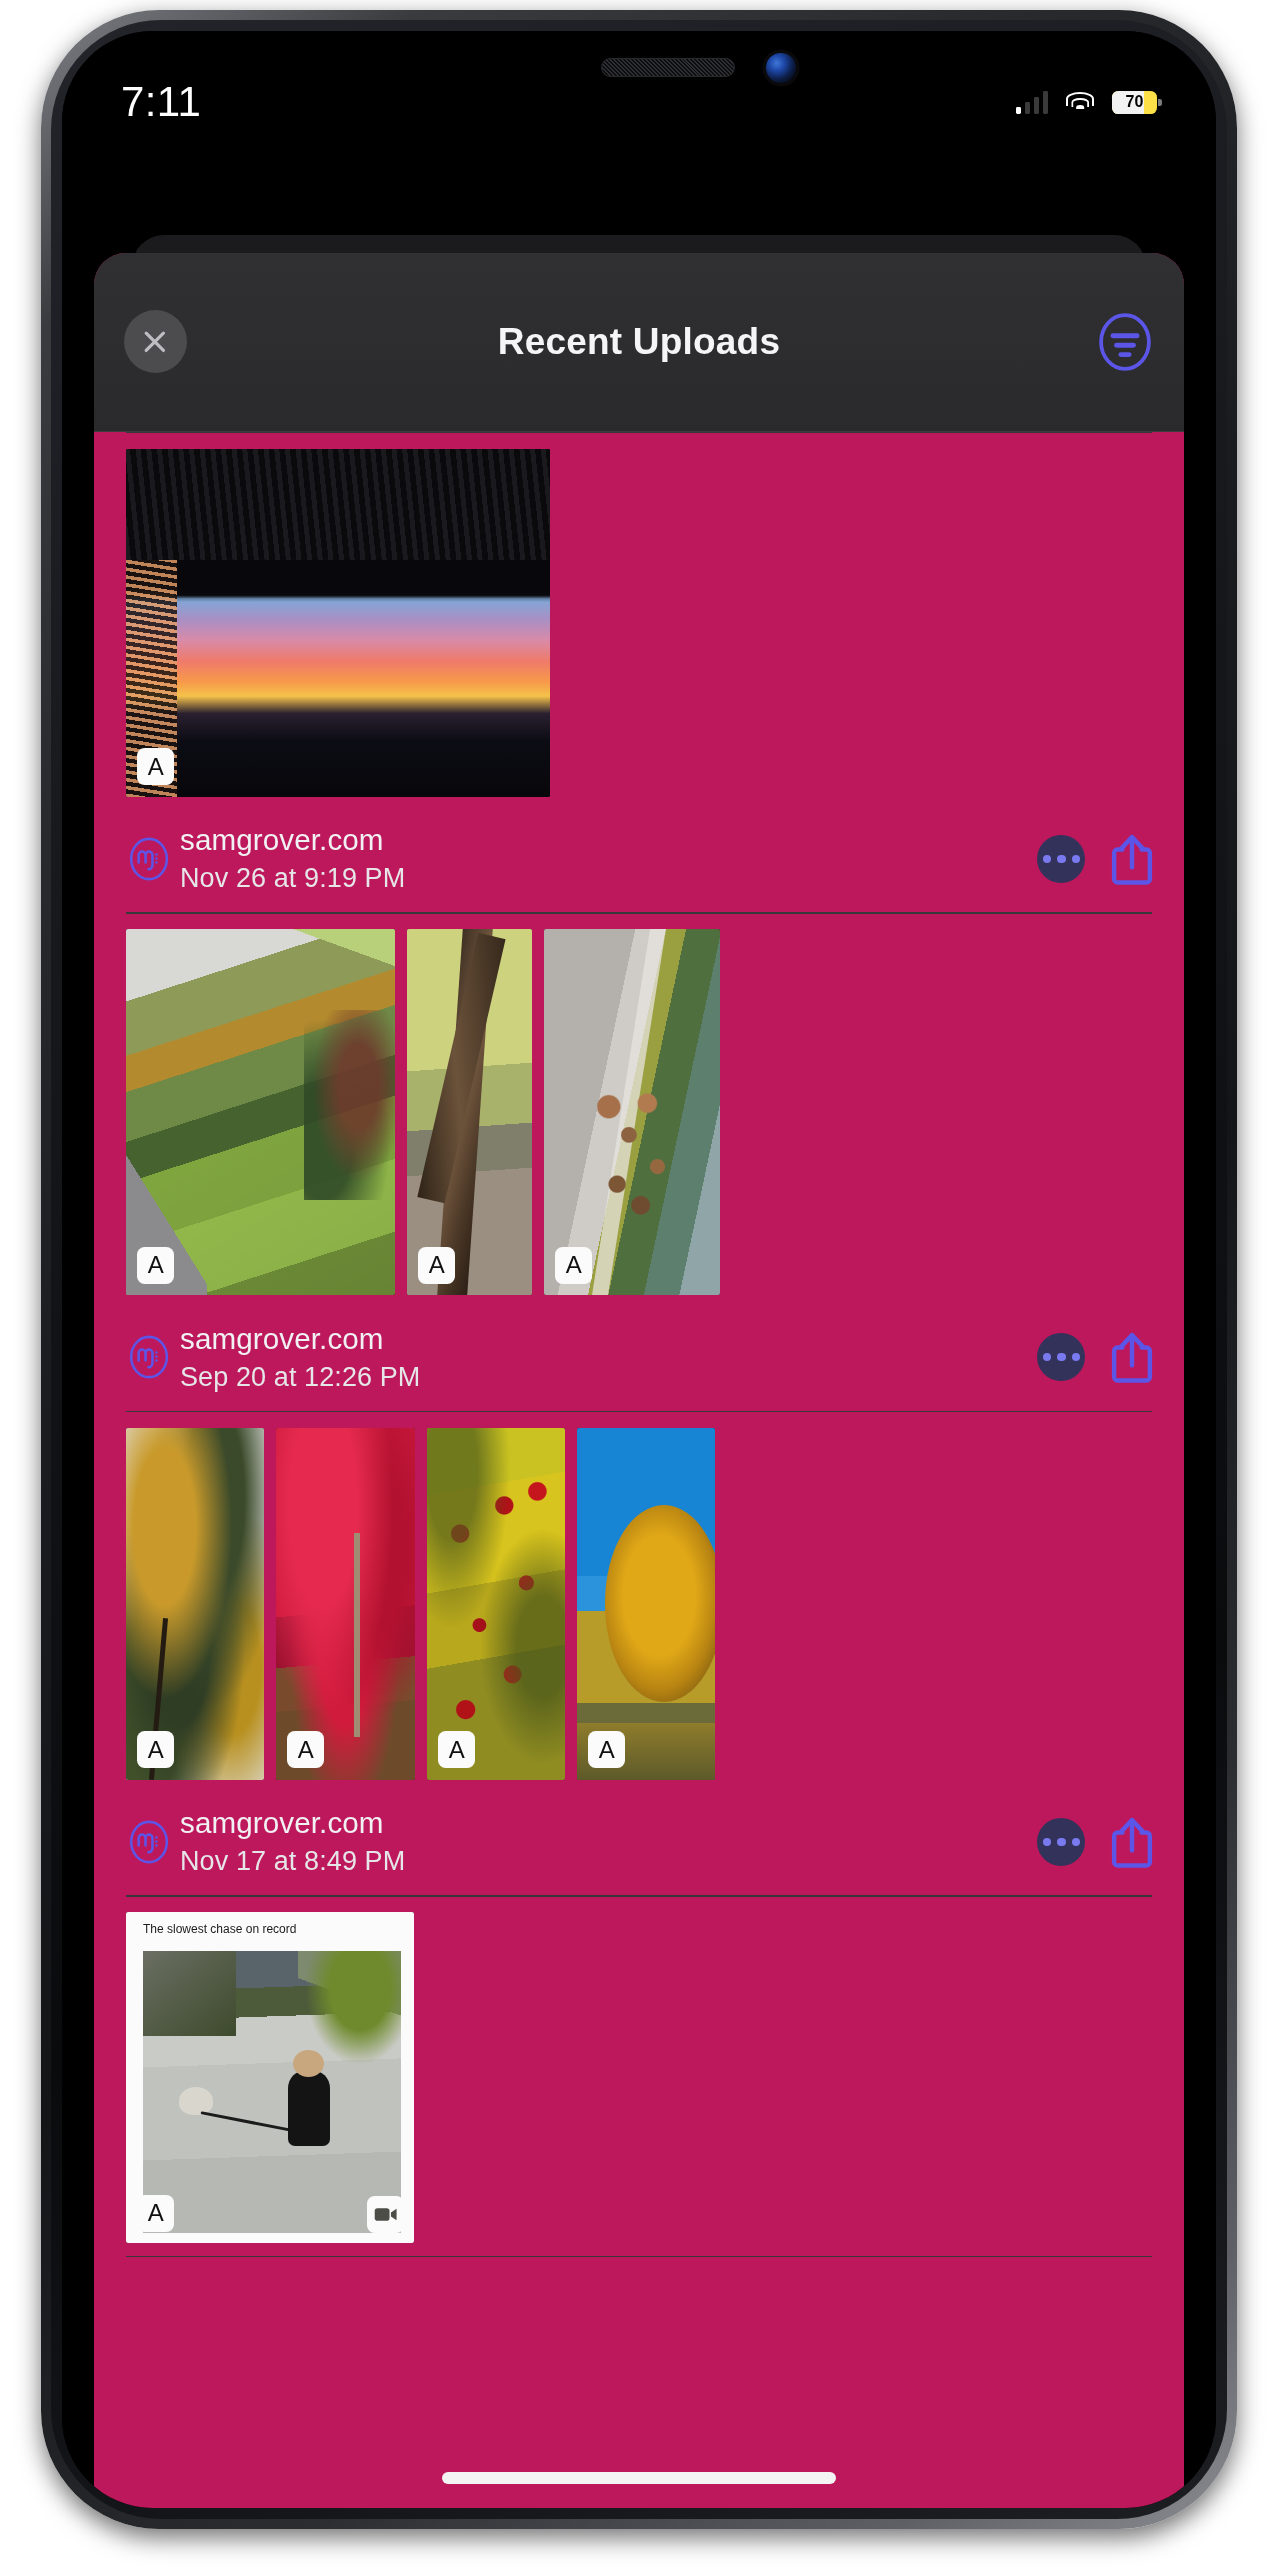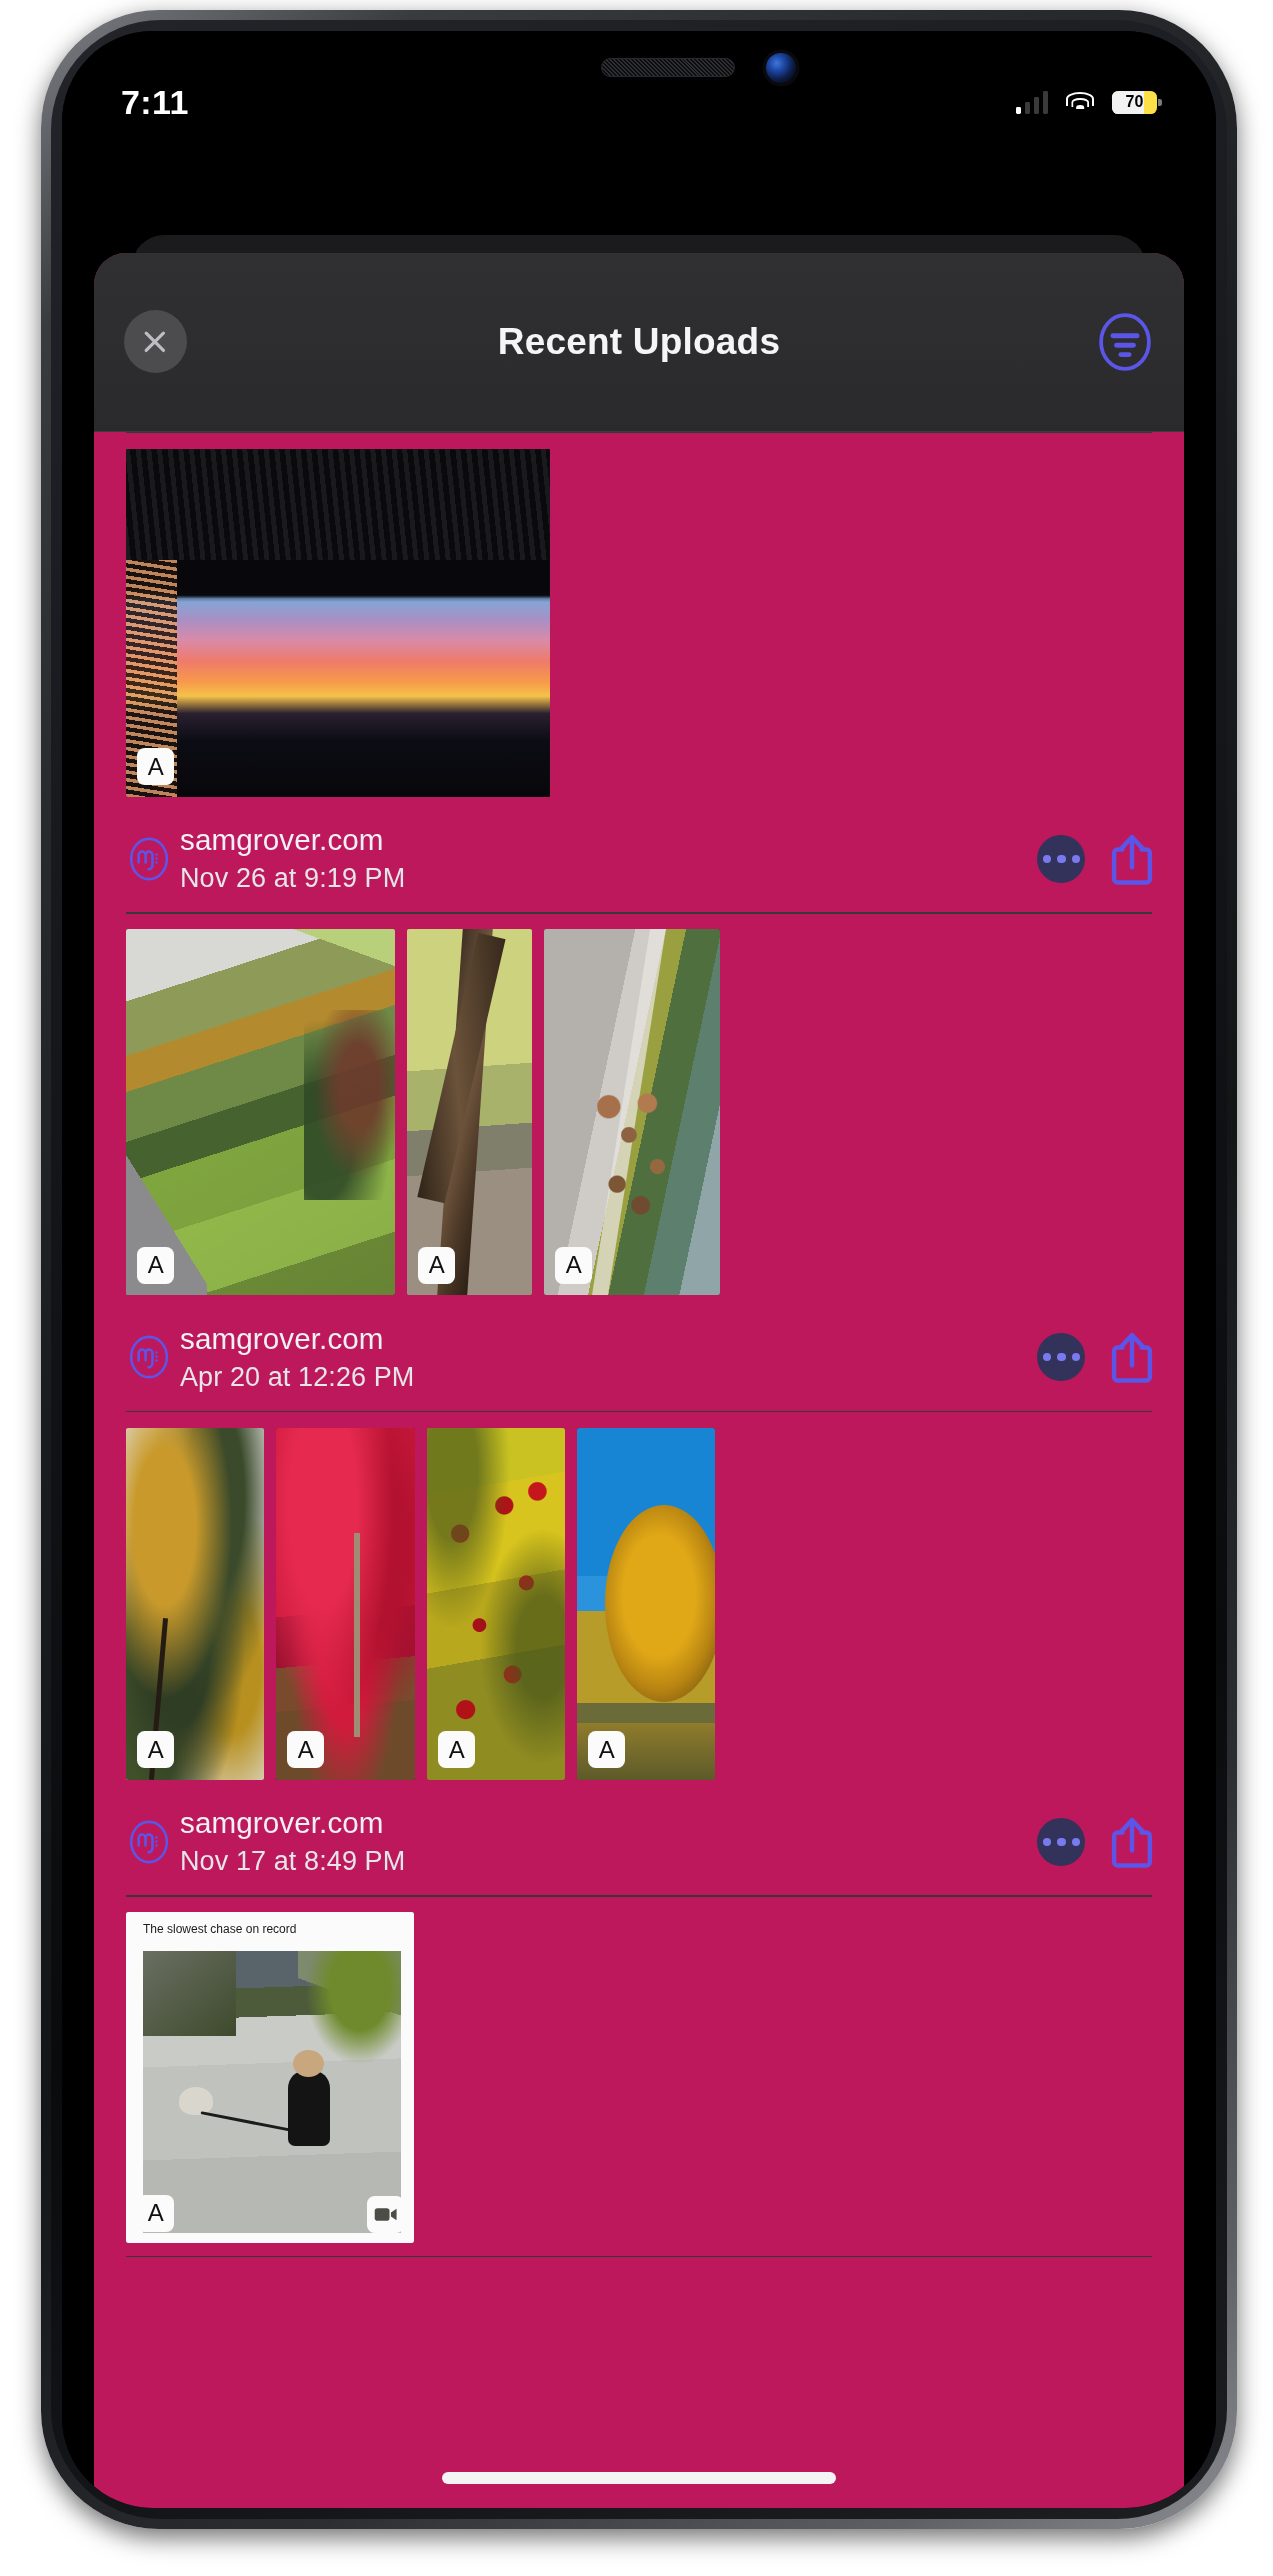--- a/index.html
+++ b/index.html
@@ -63,21 +63,21 @@
     background:radial-gradient(circle at 36% 34%, #3f76d8 0%, #1d47a6 28%, #0d1e48 58%, #05080f 85%);
     box-shadow:0 0 0 3.5px #0a0a0c;
   }
 
   
   #status-bar {
     position:absolute; top:0; left:0; right:0; height:106px; z-index:35;
     display:flex; align-items:center; justify-content:space-between;
     padding:37px 59px 0 59px; color:#fff;
   }
-  #status-time { font-size:34px; font-weight:700; letter-spacing:0.4px; }
+  #status-time { font-size:42px; font-weight:400; letter-spacing:0.4px; }
   #status-right { display:flex; align-items:center; gap:17px; }
 
   .signal-bars { display:flex; align-items:flex-end; gap:3.5px; height:22.5px; }
   .signal-bars i { display:block; width:5.6px; border-radius:1.4px; background:#3a3a3a; }
   .signal-bars i.on { background:#ffffff; }
   .sb1{height:7px}.sb2{height:12px}.sb3{height:17px}.sb4{height:22.5px}
 
   .wifi-icon { width:29.6px; height:22.5px; position:relative; }
   .wifi-icon span { position:absolute; left:50%; transform:translateX(-50%);
      border:2.8px solid #fff; border-bottom:none; border-radius:50% 50% 0 0; }
@@ -470,21 +470,21 @@
                 <div class="meta-row">
                   <div class="avatar"><svg viewBox="0 0 40 40">
                       <ellipse cx="20" cy="20" rx="15.5" ry="17.5" fill="none" stroke="#5b55e8" stroke-width="2.2"></ellipse>
                       <path d="M11 23 V16.5 a3 3 0 0 1 6 0 V23 M17 16.5 a3 3 0 0 1 6 0 V25.5 a3.5 3.5 0 0 1 -3.5 3.5" stroke="#5b55e8" stroke-width="2.2" fill="none" stroke-linecap="round"></path>
                       <circle cx="26.5" cy="16" r="1.1" fill="#5b55e8"></circle>
                       <circle cx="26.5" cy="19.5" r="1.1" fill="#5b55e8"></circle>
                       <circle cx="26.5" cy="23" r="1.1" fill="#5b55e8"></circle>
                     </svg></div>
                   <div class="meta-text">
                     <div class="meta-site">samgrover.com</div>
-                    <div class="meta-date">Apr 20 at 12:26 PM</div>
+                    <div class="meta-date">Sep 20 at 12:26 PM</div>
                   </div>
                   <div class="meta-actions">
                     <div class="more-btn">
                       <i></i>
                       <i></i>
                       <i></i>
                     </div>
                     <div class="share-btn"><svg viewBox="0 0 32 40">
                         <path d="M16 3 L16 25" stroke="#5b55e8" stroke-width="3.2" stroke-linecap="round" fill="none"></path>
                         <path d="M8.5 11 L16 3 L23.5 11" stroke="#5b55e8" stroke-width="3.2" stroke-linecap="round" stroke-linejoin="round" fill="none"></path>

